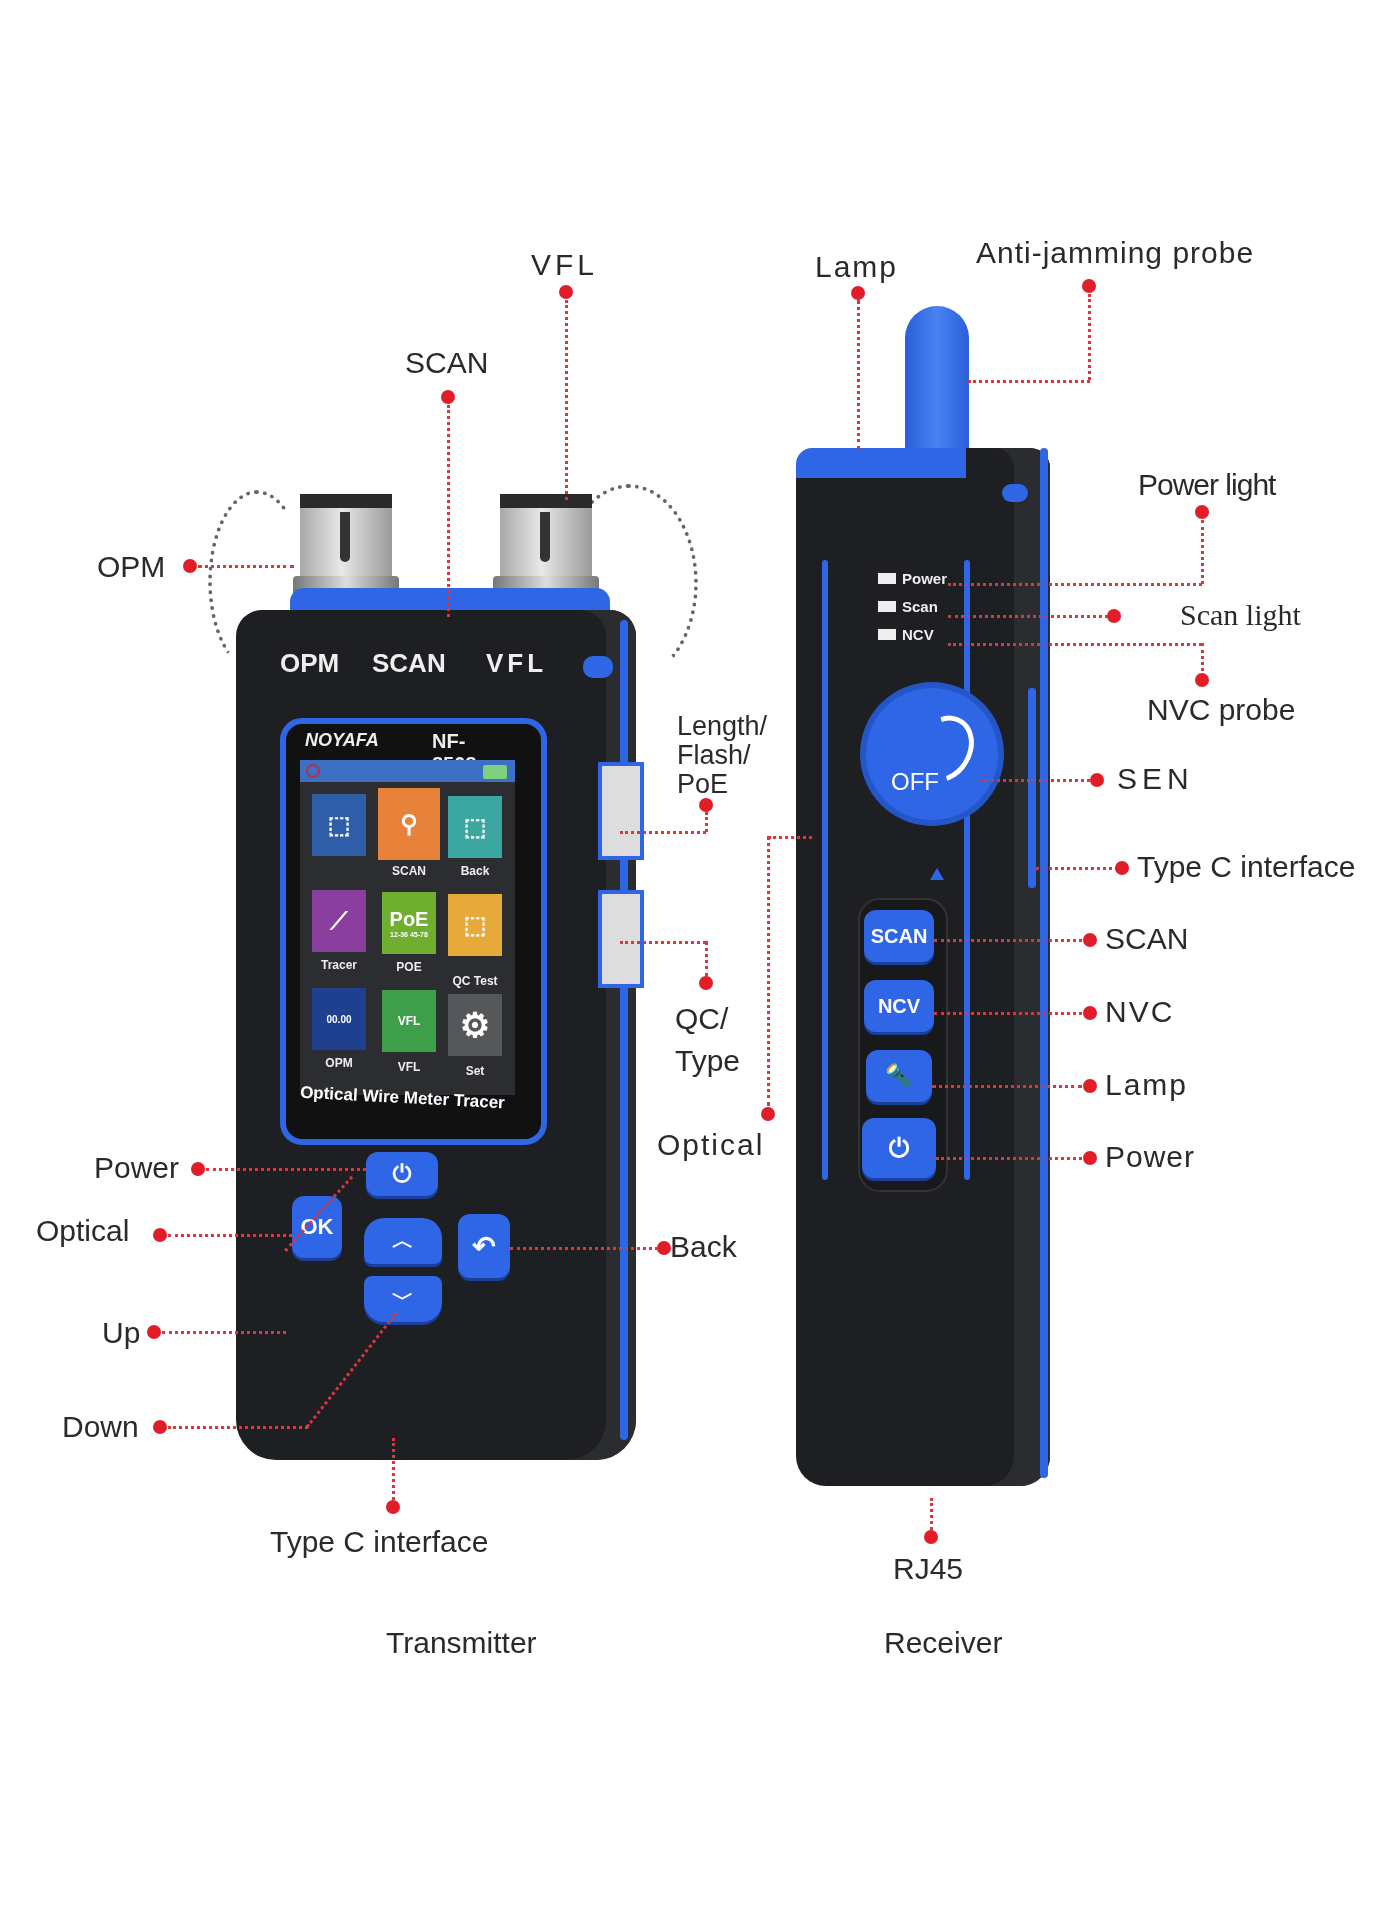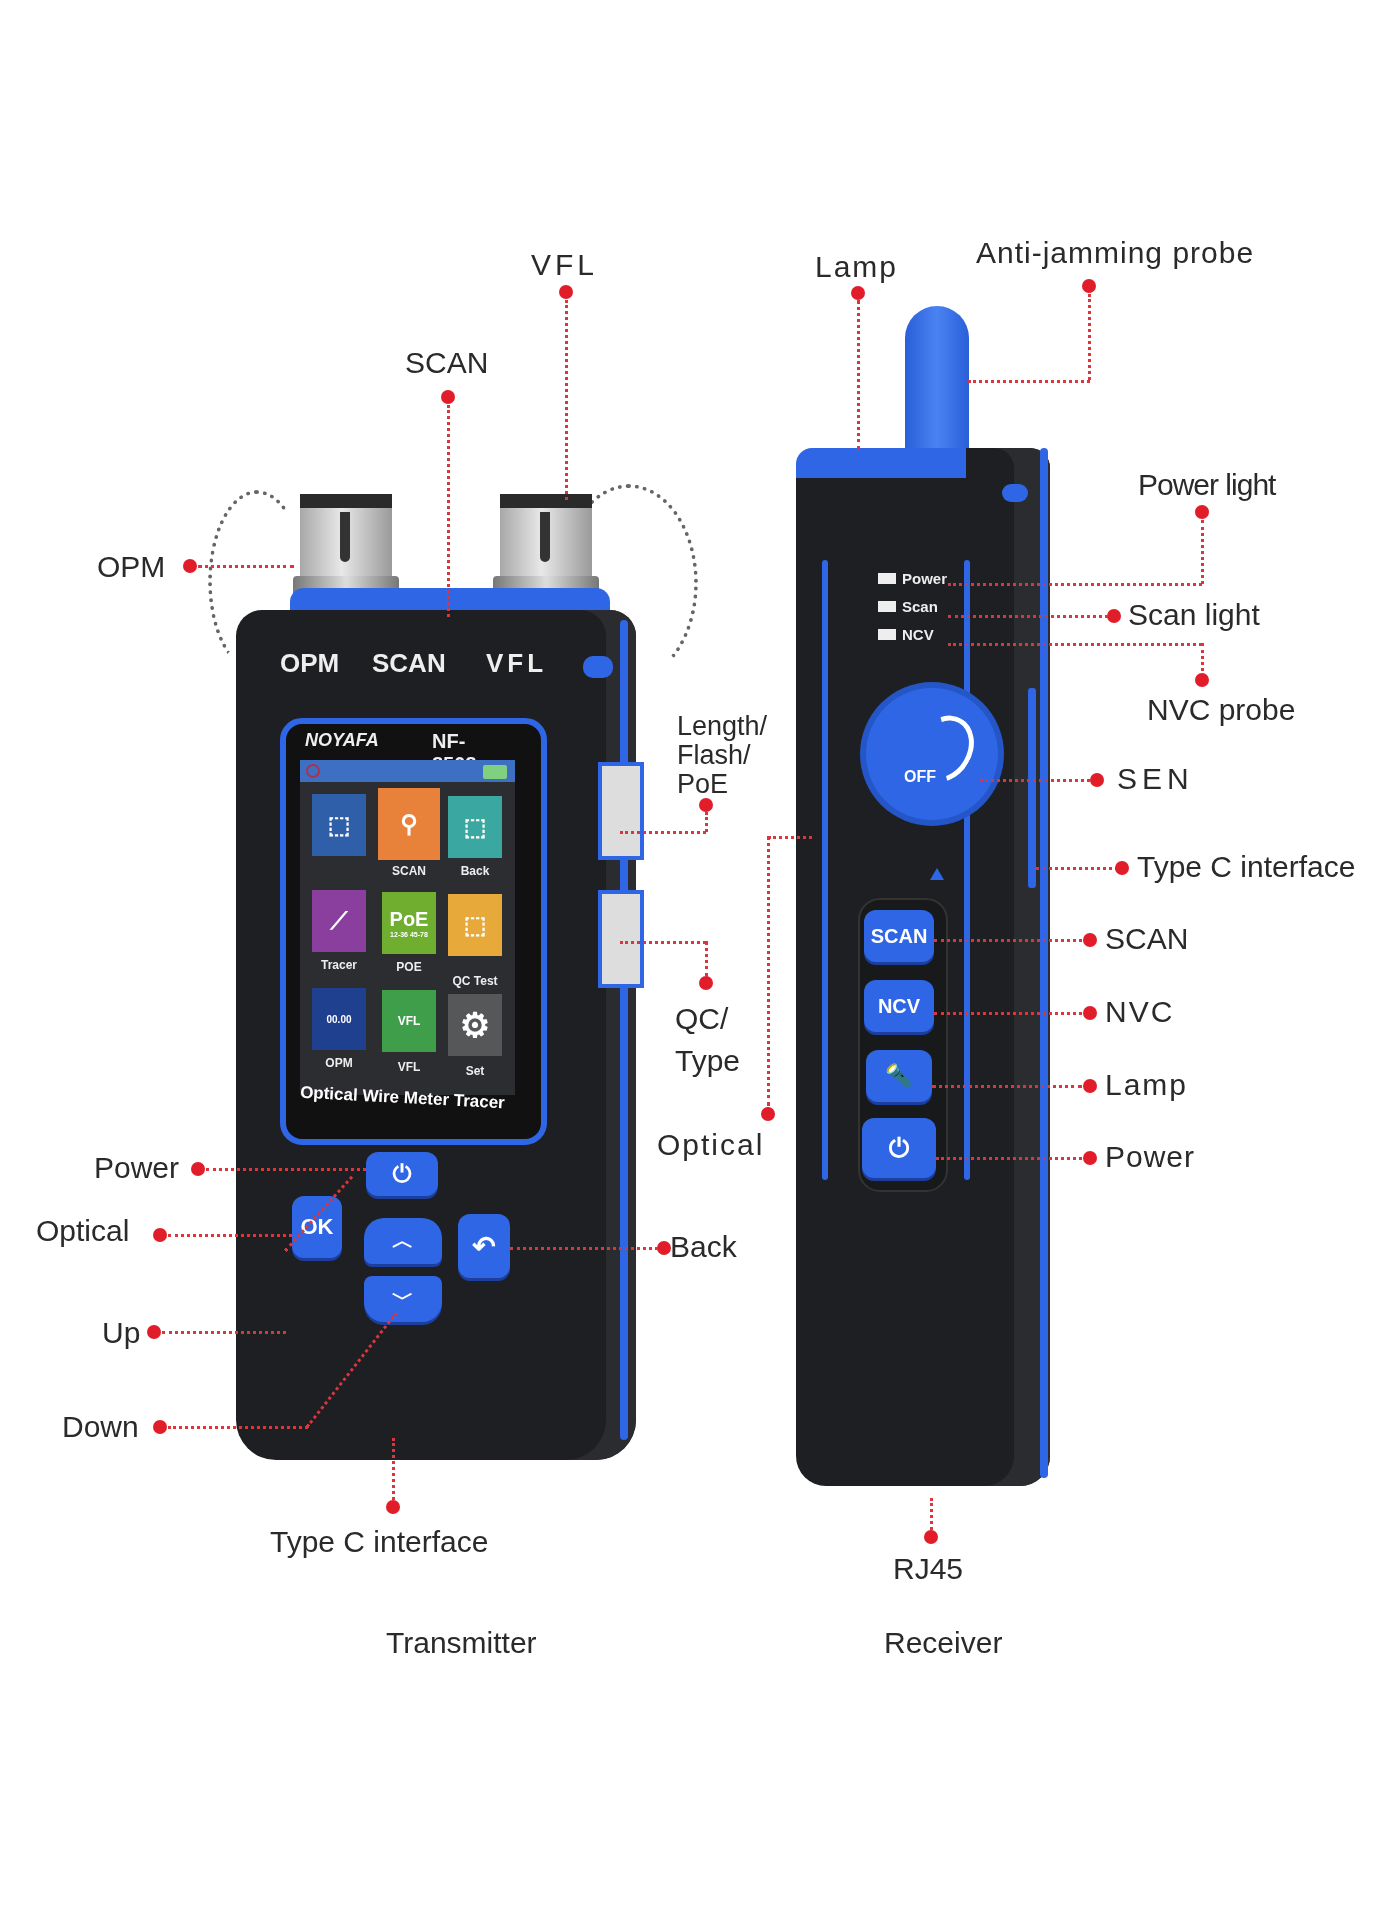--- a/index.html
+++ b/index.html
@@ -31,21 +31,21 @@
   .tlabel{position:absolute;color:#eee;font-size:12px;font-weight:bold;width:70px;text-align:center;}
   .tagline{position:absolute;left:300px;top:1088px;color:#fff;font-weight:bold;font-size:17px;transform:rotate(3deg);white-space:nowrap;}
   .key{position:absolute;background:#2f66e6;color:#fff;display:flex;align-items:center;justify-content:center;font-weight:bold;border-radius:12px;box-shadow:0 3px 0 #1c3f9e;}
   .rj{position:absolute;width:38px;height:90px;background:#ddd;border:4px solid #2f66e6;}
   .body-rx{position:absolute;left:796px;top:448px;width:254px;height:1038px;background:#1e1f22;border-radius:20px 20px 30px 30px;box-shadow:inset -36px 0 0 #2b2c30;}
   .probe{position:absolute;left:905px;top:306px;width:64px;height:160px;background:linear-gradient(90deg,#2a5fd8,#4a82f2 50%,#2a5fd8);border-radius:32px 32px 6px 6px;}
   .rxtop{position:absolute;left:796px;top:448px;width:170px;height:30px;background:#2f66e6;border-radius:16px 0 0 0;}
   .led{position:absolute;color:#eee;font-size:15px;font-weight:bold;display:flex;align-items:center;gap:6px;}
   .led i{display:inline-block;width:18px;height:11px;background:#eee;}
   .knob{position:absolute;left:866px;top:688px;width:132px;height:132px;border-radius:50%;background:#2f66e6;box-shadow:0 0 0 6px #2456c8;}
-  .knob span{position:absolute;left:38px;top:80px;color:#fff;font-weight:bold;font-size:16px;}
+  .knob span{position:absolute;left:25px;top:80px;color:#fff;font-weight:normal;font-size:24px;}
   .knob:after{content:"";position:absolute;left:50px;top:26px;width:46px;height:60px;border:5px solid #fff;border-left-color:transparent;border-bottom-color:transparent;border-radius:50%;transform:rotate(30deg);}
   .rxkeys{position:absolute;left:858px;top:898px;width:86px;height:290px;background:#18191b;border-radius:22px;border:2px solid #333;}
   .caption{position:absolute;font-size:30px;color:#2a2a2a;}
 </style>
 </head>
 <body>
 
 <div class="dev">
   <div class="chain" style="left:208px;top:490px;width:90px;height:175px;border-right-color:transparent;border-bottom-color:transparent;"></div>
   <div class="chain" style="left:560px;top:484px;width:130px;height:190px;border-left-color:transparent;border-bottom-color:transparent;"></div>
@@ -243,21 +243,21 @@
 <div class="ln v" style="left:1088px;top:294px;height:86px;"></div>
 <div class="ln h" style="left:968px;top:380px;width:122px;"></div>
 
 <div class="lbl" style="left:1138px;top:470px;letter-spacing:-1px;">Power light</div>
 <div class="dot" style="left:1202px;top:512px;"></div>
 <div class="ln v" style="left:1201px;top:520px;height:64px;"></div>
 <div class="ln h" style="left:948px;top:583px;width:254px;"></div>
 
 <div class="dot" style="left:1114px;top:616px;"></div>
 <div class="ln h" style="left:948px;top:615px;width:160px;"></div>
-<div class="lbl" style="left:1128px;top:600px;">Scan light</div>
+<div class="lbl" style="left:1180px;top:600px;font-family:Liberation Serif, serif;">Scan light</div>
 
 <div class="ln h" style="left:948px;top:643px;width:254px;"></div>
 <div class="ln v" style="left:1201px;top:643px;height:34px;"></div>
 <div class="dot" style="left:1202px;top:680px;"></div>
 <div class="lbl" style="left:1147px;top:695px;">NVC probe</div>
 
 <div class="ln h" style="left:980px;top:779px;width:110px;"></div>
 <div class="dot" style="left:1097px;top:780px;"></div>
 <div class="lbl" style="left:1117px;top:764px;letter-spacing:5px;">SEN</div>
 

